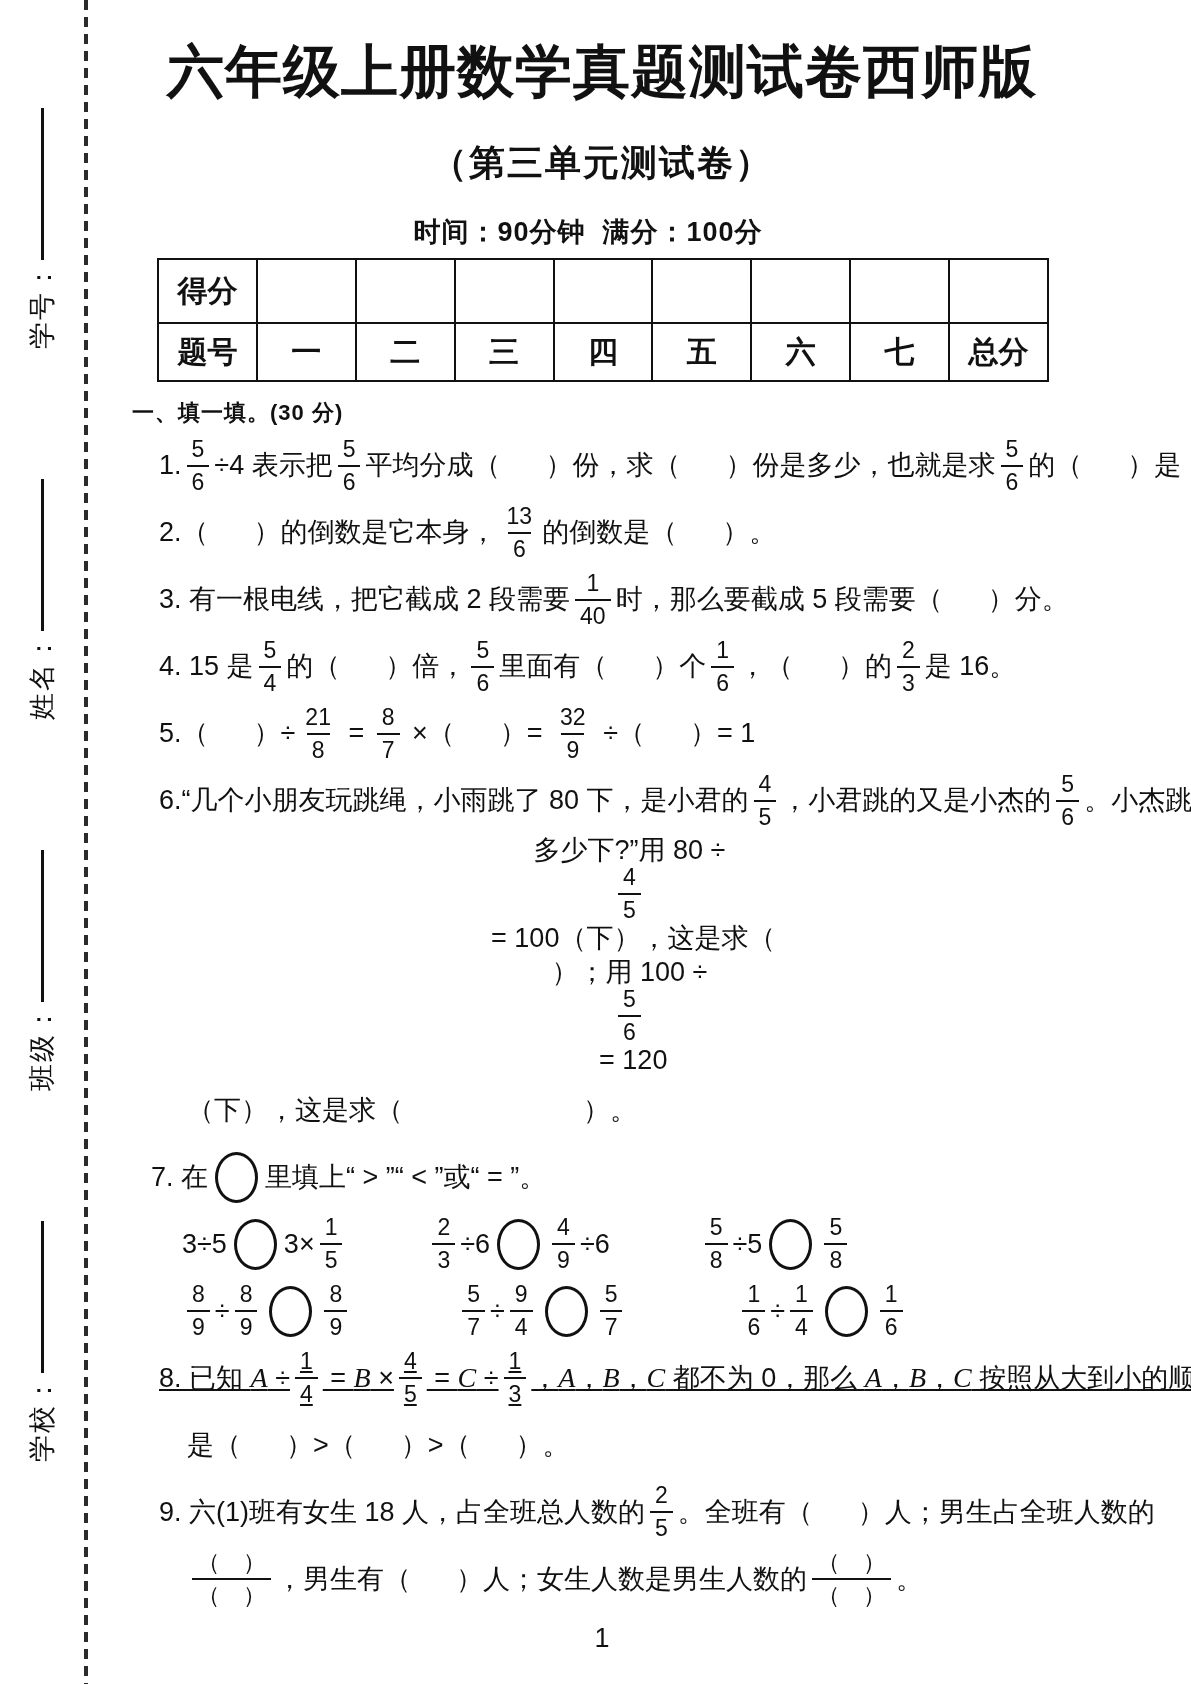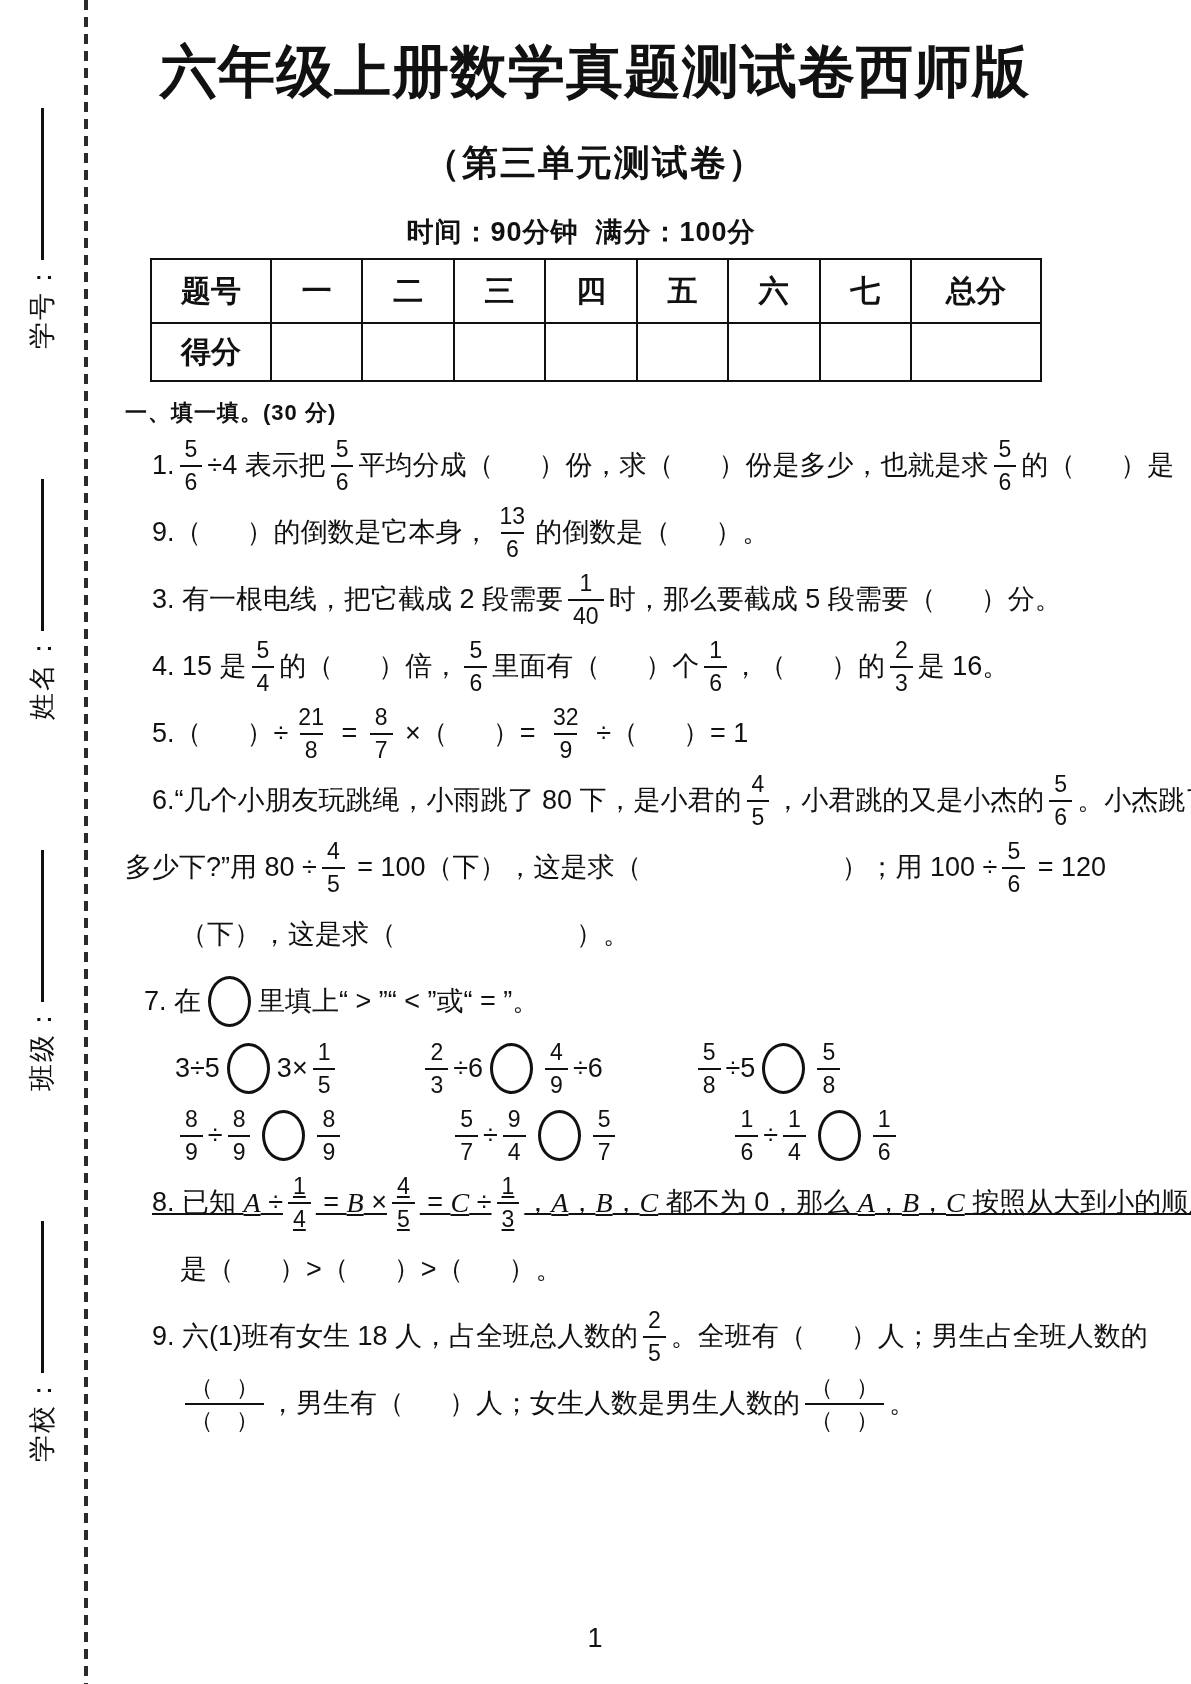--- a/index.html
+++ b/index.html
@@ -21,21 +21,21 @@
   }
   .info-group{display:inline-flex;align-items:center;margin-right:130px;flex:0 0 auto;}
   .info-label{font-size:27px;letter-spacing:2px;white-space:pre;}
   .info-blank{display:inline-block;width:152px;height:0;border-bottom:3px solid #111;margin-left:2px;}
   
   .fold-line{
     position:absolute;top:0;left:84px;width:4px;height:1684px;
     background:repeating-linear-gradient(to bottom,#2b2b2b 0 10px,transparent 10px 17px);
   }
   .content{
-    position:absolute;top:0;left:125px;width:940px;height:1684px;
+    position:absolute;top:0;left:132px;width:940px;height:1684px;
   }
   .title{
     margin:34px 0 0 0;text-align:center;
     font-size:57px;font-weight:bold;letter-spacing:1px;
   }
   .subtitle{
     margin:28px 0 0 0;text-align:center;
     font-size:36px;font-weight:bold;letter-spacing:2px;
   }
   .meta{
@@ -107,41 +107,41 @@
 
   <div class="content">
 
     <h1 class="title">六年级上册数学真题测试卷西师版</h1>
     <h2 class="subtitle">（第三单元测试卷）</h2>
     <div class="meta">时间：90分钟  满分：100分</div>
 
     <table class="score-table">
       <tbody>
           <tr>
+        <td>得分</td>
+        <td></td>
+        <td></td>
+        <td></td>
+        <td></td>
+        <td></td>
+        <td></td>
+        <td></td>
+        <td></td>
+      </tr>
+      <tr>
         <td class="col-label">题号</td>
         <td>一</td>
         <td>二</td>
         <td>三</td>
         <td>四</td>
         <td>五</td>
         <td>六</td>
         <td>七</td>
         <td class="col-total">总分</td>
       </tr>
-      <tr>
-        <td>得分</td>
-        <td></td>
-        <td></td>
-        <td></td>
-        <td></td>
-        <td></td>
-        <td></td>
-        <td></td>
-        <td></td>
-      </tr>
     </tbody>
       </table>
 
     <div class="section-title">一、填一填。(30 分)</div>
 
     <div id="questions">
         <div class="q-line" style="margin-left: 27px;">
           <span class="txt">1.</span>
           <span class="frac">
             <span class="num">5</span>
@@ -153,21 +153,21 @@
             <span class="den">6</span>
           </span>
           <span class="txt">平均分成（      ）份，求（      ）份是多少，也就是求</span>
           <span class="frac">
             <span class="num">5</span>
             <span class="den">6</span>
           </span>
           <span class="txt">的（      ）是</span>
         </div>
         <div class="q-line" style="margin-left: 27px;">
-          <span class="txt">9.（      ）的倒数是它本身，</span>
+          <span class="txt">2.（      ）的倒数是它本身，</span>
           <span class="frac">
             <span class="num">13</span>
             <span class="den">6</span>
           </span>
           <span class="txt">的倒数是（      ）。</span>
         </div>
         <div class="q-line" style="margin-left: 27px;">
           <span class="txt">3. 有一根电线，把它截成 2 段需要</span>
           <span class="frac">
             <span class="num">1</span>
@@ -222,21 +222,21 @@
             <span class="num">4</span>
             <span class="den">5</span>
           </span>
           <span class="txt">，小君跳的又是小杰的</span>
           <span class="frac">
             <span class="num">5</span>
             <span class="den">6</span>
           </span>
           <span class="txt">。小杰跳了</span>
         </div>
-        <div class="q-line" style="">
+        <div class="q-line" style="margin-left: 55px; flex-direction: column;">
           <span class="txt">多少下?”用 80 ÷</span>
           <span class="frac">
             <span class="num">4</span>
             <span class="den">5</span>
           </span>
           <span class="txt"> = 100（下），这是求（</span>
           <span class="spacer" style="width: 200px;"></span>
           <span class="txt">）；用 100 ÷</span>
           <span class="frac">
             <span class="num">5</span>

